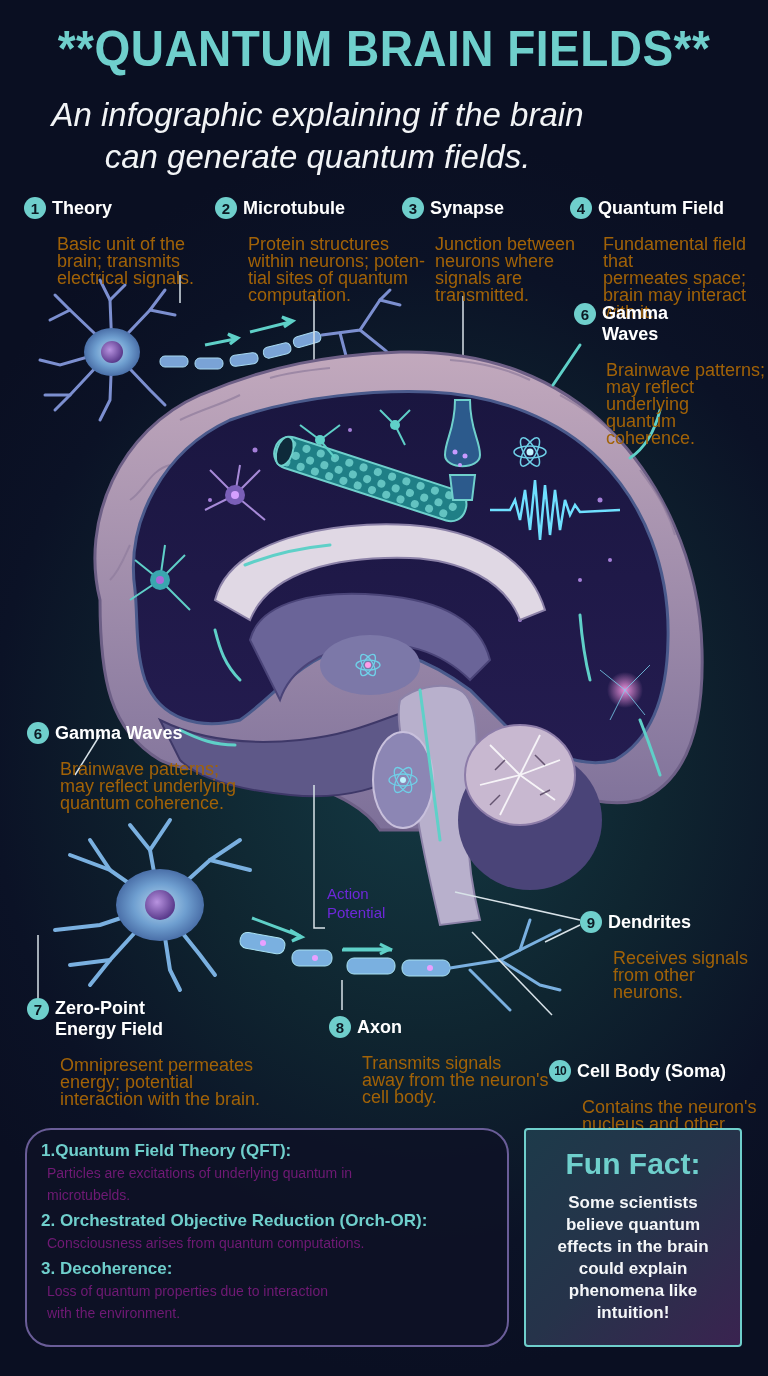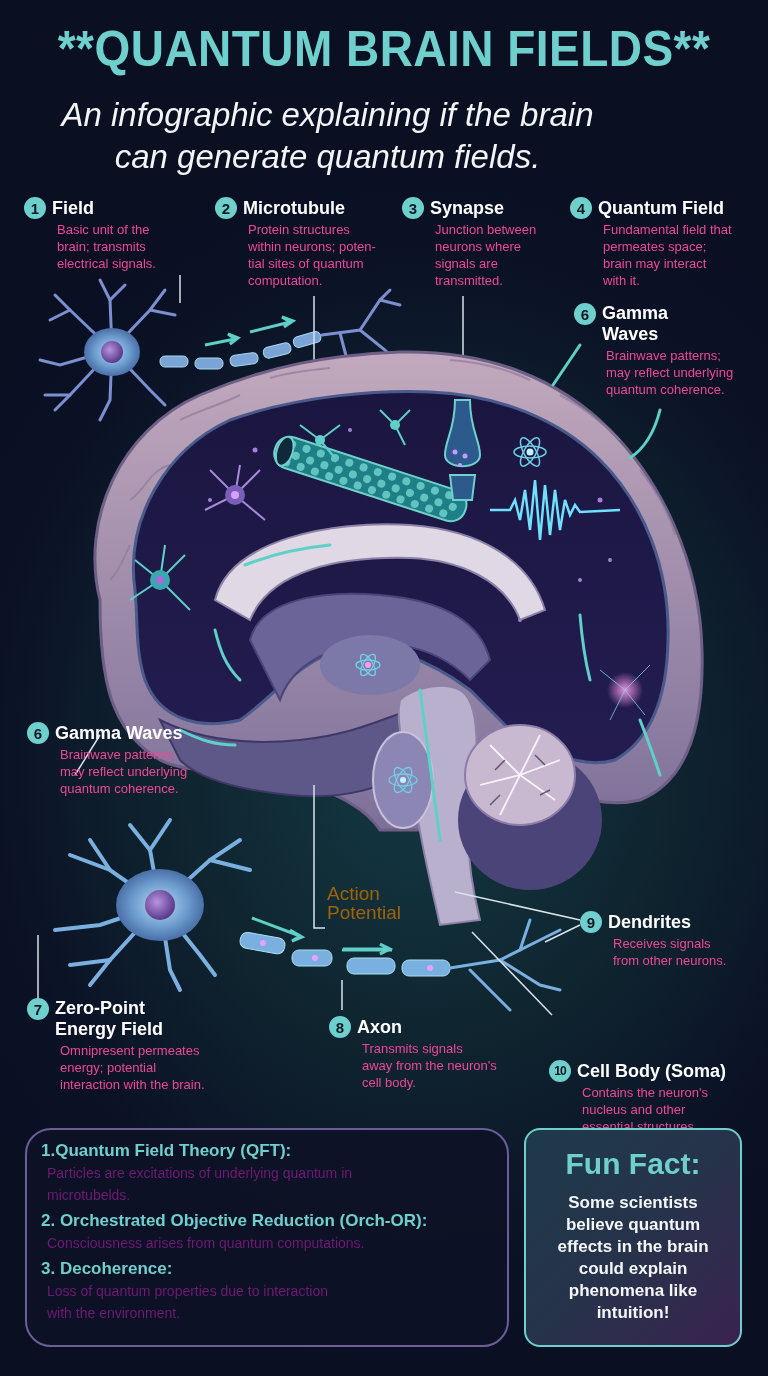--- a/index.html
+++ b/index.html
@@ -10,46 +10,46 @@
     color: #e8eef2;
     background: radial-gradient(ellipse 70% 45% at 55% 55%, #143a44 0%, #0f2530 45%, #0b1226 80%, #0a0f22 100%);
   }
   .title {
     position: absolute; left: 0; top: 20px; width: 768px; text-align: center;
     font-size: 50px; font-weight: 700; color: #6fcfcc; letter-spacing: 0.5px;
     font-family: "Liberation Sans", sans-serif;
     transform: scaleX(0.92);
   }
   .subtitle {
-    position: absolute; left: 18px; top: 94px; width: 619px; text-align: center;
+    position: absolute; left: 8px; top: 94px; width: 619px; text-align: center;
     font-size: 33px; font-style: italic; color: #f2f4f6; line-height: 42px;
   }
   .illus { position: absolute; left: 0; top: 0; width: 768px; height: 1376px; }
   .label { position: absolute; }
   .label .head { display: flex; align-items: center; gap: 6px; }
   .badge {
     width: 22px; height: 22px; border-radius: 50%;
     background: #6fcfcc; color: #0c1a24; font-weight: 700; font-size: 15px;
     display: inline-flex; align-items: center; justify-content: center; flex: 0 0 22px;
   }
   .badge.wide { font-size: 12px; letter-spacing: -1px; }
   .lname { font-size: 18px; font-weight: 700; color: #ffffff; line-height: 21px; }
-  .ldesc { font-size: 13px; color: #ec4899; line-height: 17px; margin-left: 33px; margin-top: 2px; }
-  .plain { position: absolute; font-size: 19px; color: #a16207; line-height: 19px; }
+  .ldesc { font-size: 18px; color: #a16207; line-height: 17px; margin-left: 33px; margin-top: 17px; }
+  .plain { position: absolute; font-size: 15px; color: #6d28d9; line-height: 19px; }
   .theory-box {
     position: absolute; left: 25px; top: 1128px; width: 484px; height: 219px;
     border: 2px solid #6a5d98; border-radius: 26px;
     background: rgba(14,18,38,0.85);
     padding: 10px 12px 0 14px;
   }
   .th-title { font-size: 17px; font-weight: 700; color: #6fcfcc; line-height: 22px; }
   .th-desc { font-size: 14px; color: #701a75; line-height: 22px; margin-left: 6px; margin-bottom: 4px; }
   .fun-box {
     position: absolute; left: 524px; top: 1128px; width: 218px; height: 219px;
-    border: 2px solid #6fcfcc; border-radius: 16px;
+    border: 2px solid #6fcfcc; border-radius: 4px;
     background: linear-gradient(135deg, #1d3a4a 0%, #26334a 50%, #3a2350 100%);
     text-align: center; padding-top: 16px;
   }
   .fun-title { font-size: 30px; font-weight: 700; color: #6fcfcc; line-height: 36px; }
   .fun-text { font-size: 17px; font-weight: 700; color: #f4f6f8; line-height: 22px; margin-top: 10px; padding: 0 8px; }
 </style>
 </head>
 <body>
 
 <div class="title">**QUANTUM BRAIN FIELDS**</div>
@@ -355,21 +355,21 @@
     <line x1="342" y1="980" x2="342" y2="1010"></line>
     <line x1="455" y1="892" x2="580" y2="920"></line>
     <line x1="545" y1="942" x2="580" y2="925"></line>
     <line x1="472" y1="932" x2="552" y2="1015"></line>
   </g>
 </svg>
 
 <div class="label" style="left:24px; top:197px;">
   <div class="head">
       <span class="badge">1</span>
-      <span class="lname">Field</span>
+      <span class="lname">Theory</span>
     </div>
   <div class="ldesc">
       <div>Basic unit of the</div>
       <div>brain; transmits</div>
       <div>electrical signals.</div>
     </div>
 </div>
 
 <div class="label" style="left:215px; top:197px;">
   <div class="head">

